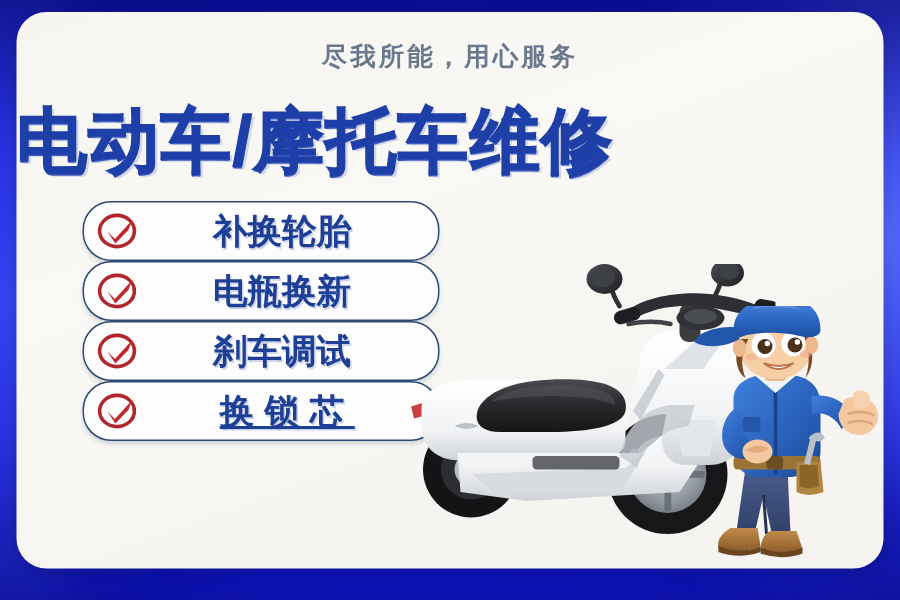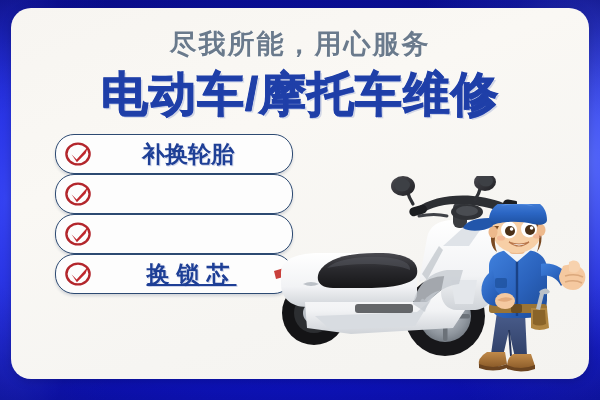--- a/index.html
+++ b/index.html
@@ -24,28 +24,28 @@
   .card{
     position:absolute;left:11px;top:8px;width:578px;height:371px;
     background:linear-gradient(160deg,#f7f5f1 0%,#faf8f4 35%,#f6f5f2 70%,#f4f3f0 100%);
     border-radius:20px;
     box-shadow:0 2px 10px rgba(0,0,0,.18);
     overflow:hidden;
   }
 
   .subtitle{
     position:absolute;left:0;right:0;top:18px;text-align:center;
-    font-size:27px;font-weight:600;letter-spacing:2px;
+    font-size:17px;font-weight:600;letter-spacing:2px;
     color:#6a7a8c;
     text-shadow:0 1px 0 rgba(255,255,255,.7);
     font-family:"Liberation Serif","DejaVu Serif",serif;
   }
 
   .title{
-    position:absolute;left:0;right:0;top:55px;text-align:center;
+    position:absolute;left:0;right:0;top:55px;text-align:left;
     font-size:47px;font-weight:800;letter-spacing:1px;
     color:#1f3fa8;
     -webkit-text-stroke:1px #1f3fa8;
     text-shadow:2px 2px 0 rgba(120,140,200,.30), 0 1px 0 #2a4bbd;
     white-space:nowrap;
   }
 
   
   .pill-list{position:absolute;left:44px;top:126px;width:238px;}
   .pill{
@@ -99,30 +99,32 @@
         <span class="pill-label">补换轮胎</span>
       </div>
 
       <div class="pill">
         <span class="chk">
           <svg viewBox="0 0 30 30">
             <ellipse cx="14" cy="15" rx="11.6" ry="10.4" fill="none" stroke="#b3262c" stroke-width="2.4"></ellipse>
             <path d="M7.5 15.2 L12.6 20.4 L24.2 7.6 L21.6 14.4 L12.9 23.3 Z" fill="#c0272d"></path>
           </svg>
         </span>
+        <span class="pill-label">电瓶换新</span>
       </div>
 
 
       <div class="pill">
         <span class="chk">
           <svg viewBox="0 0 30 30">
             <ellipse cx="14" cy="15" rx="11.6" ry="10.4" fill="none" stroke="#b3262c" stroke-width="2.4"></ellipse>
             <path d="M7.5 15.2 L12.6 20.4 L24.2 7.6 L21.6 14.4 L12.9 23.3 Z" fill="#c0272d"></path>
           </svg>
         </span>
+        <span class="pill-label">刹车调试</span>
       </div>
 
       <div class="pill">
         <span class="chk">
           <svg viewBox="0 0 30 30">
             <ellipse cx="14" cy="15" rx="11.6" ry="10.4" fill="none" stroke="#b3262c" stroke-width="2.4"></ellipse>
             <path d="M7.5 15.2 L12.6 20.4 L24.2 7.6 L21.6 14.4 L12.9 23.3 Z" fill="#c0272d"></path>
           </svg>
         </span>
         <span class="pill-label wide">换锁芯</span>

